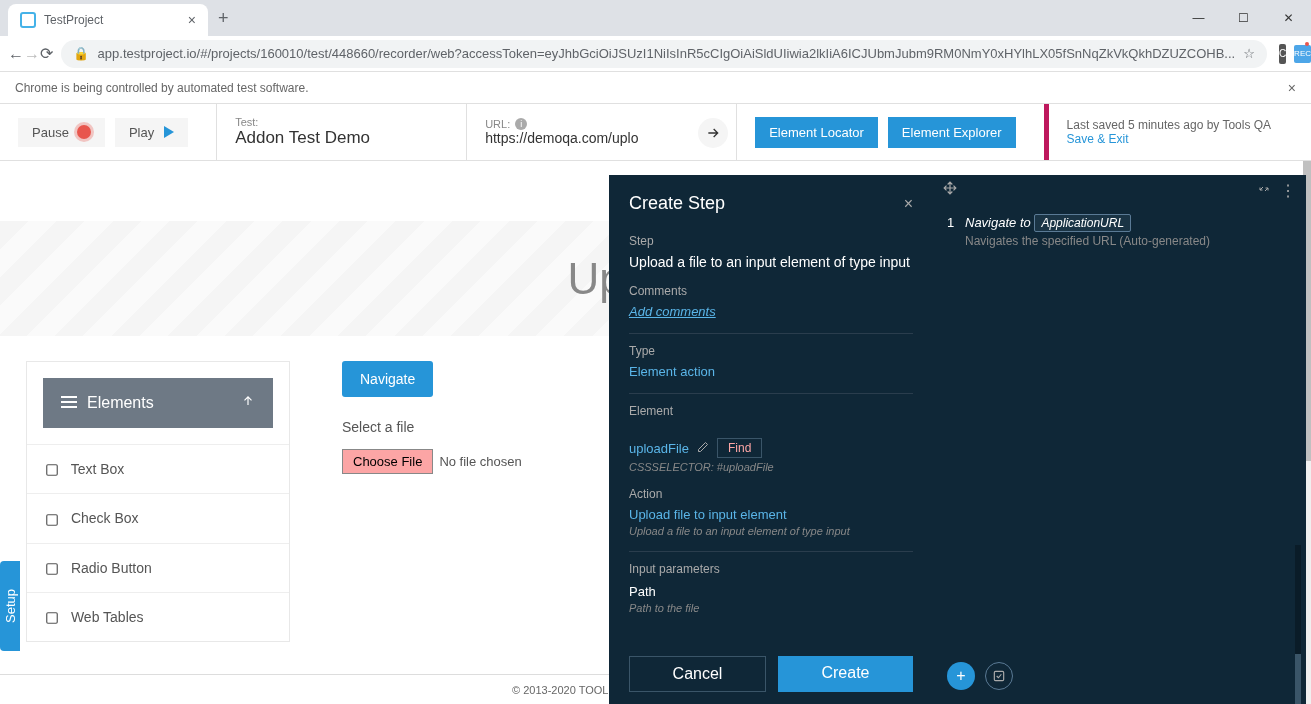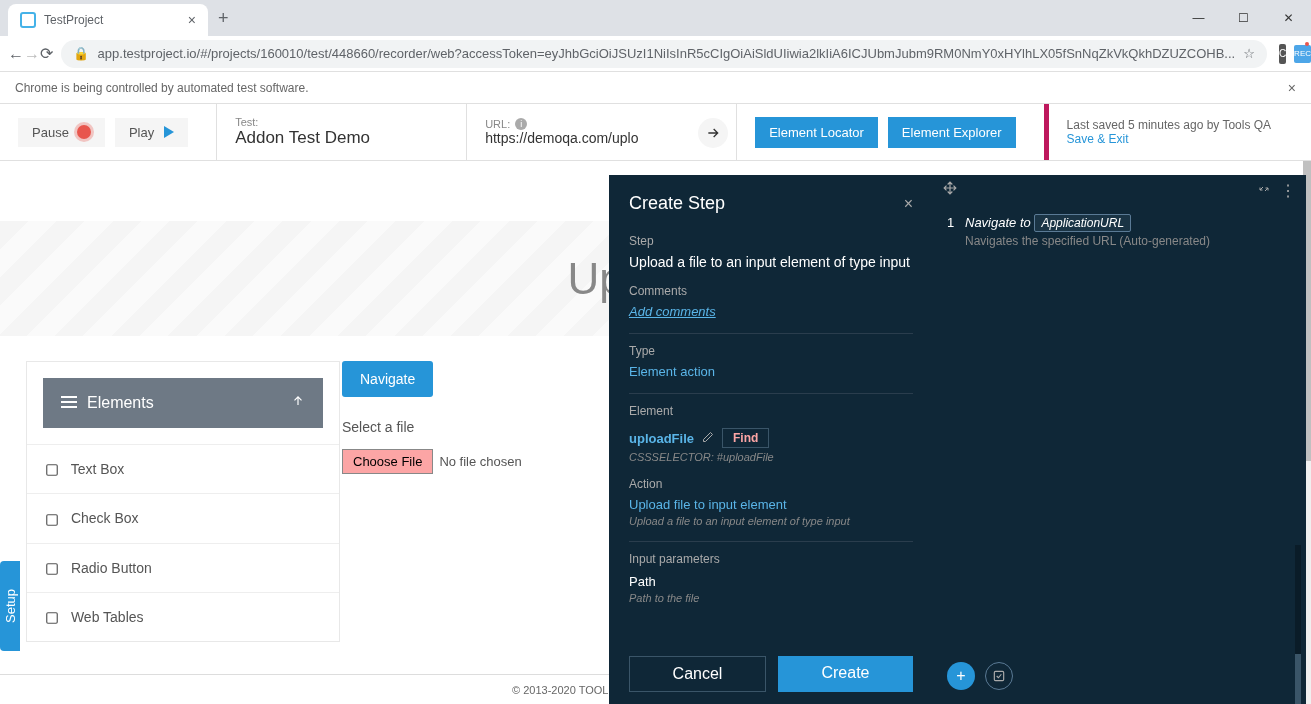--- a/index.html
+++ b/index.html
@@ -46,21 +46,21 @@
 .save-section { display: flex; flex-direction: column; justify-content: center; padding: 0 18px; font-size: 12px; }
 .save-text { color: #666; }
 .save-link { color: #2695d8; cursor: pointer; }
 
 
 .page-content { position: relative; height: 543px; background: #fff; overflow: hidden; }
 .page-header { position: absolute; left: 50%; transform: translateX(-50%); top: 10px; }
 .logo-text { font-size: 42px; font-weight: 800; color: #2695d8; letter-spacing: -2px; }
 .hero { position: absolute; top: 60px; left: 0; right: 0; height: 115px; background: repeating-linear-gradient(135deg, #f5f5f5 0 20px, #fafafa 20px 40px); display: flex; align-items: center; justify-content: center; }
 .hero-text { font-size: 44px; color: #888; font-weight: 300; }
-.sidebar-card { position: absolute; left: 26px; top: 200px; width: 314px; border: 1px solid #e8e8e8; }
+.sidebar-card { position: absolute; left: 26px; top: 200px; width: 264px; border: 1px solid #e8e8e8; }
 .setup-tab { position: absolute; left: 0; top: 400px; width: 20px; height: 90px; background: #2695d8; color: #fff; writing-mode: vertical-rl; transform: rotate(180deg); display: flex; align-items: center; justify-content: center; font-size: 13px; cursor: pointer; border-radius: 0 4px 4px 0; }
 .elements-head { background: #6e7985; color: #fff; padding: 16px 18px; display: flex; align-items: center; margin: 16px; }
 .menu-bars { margin-right: 10px; display: inline-block; }
 .upload-icon { margin-left: auto; }
 .menu-item { padding: 16px 18px; border-top: 1px solid #eee; color: #555; font-size: 14px; cursor: pointer; }
 .menu-item svg { margin-right: 8px; vertical-align: middle; }
 .main-area { position: absolute; left: 342px; top: 200px; }
 .download-btn { background: #2695d8; color: #fff; padding: 10px 18px; font-size: 14px; border-radius: 3px; cursor: pointer; display: inline-block; }
 .select-label { margin-top: 22px; font-size: 14px; color: #555; }
 .file-row { margin-top: 14px; display: flex; align-items: center; }
@@ -73,21 +73,21 @@
 .create-head { display: flex; align-items: center; padding: 18px 20px 10px; }
 .create-title { font-size: 18px; color: #fff; }
 .close-x { margin-left: auto; font-size: 16px; cursor: pointer; color: #aaa; }
 .create-body { padding: 0 20px; overflow-y: auto; height: 430px; }
 .field-label { font-size: 12px; color: #aaa; margin-top: 10px; }
 .field-value { font-size: 14px; color: #fff; margin-top: 6px; }
 .field-link { font-size: 13px; color: #5ab5e8; margin-top: 6px; cursor: pointer; }
 .field-link.underline { text-decoration: underline; font-style: italic; }
 .field-sub { font-size: 11px; color: #888; font-style: italic; margin-top: 3px; }
 .hr { border-top: 1px solid #2a3d4d; margin: 14px 0 4px; }
-.elem-row { display: flex; align-items: center; margin-top: 10px; font-weight: bold; }
+.elem-row { display: flex; align-items: center; margin-top: 20px; }
 .elem-name { color: #5ab5e8; font-size: 13px; }
 .pencil { margin: 0 8px; color: #aaa; cursor: pointer; }
 .find-btn { border: 1px solid #3a5568; padding: 2px 10px; font-size: 12px; color: #fca5a5; cursor: pointer; }
 .panel-footer { position: absolute; bottom: 12px; left: 0; right: 0; display: flex; justify-content: center; gap: 12px; padding: 0 20px; }
 .btn-cancel { border: 1px solid #3a5568; padding: 8px 0; color: #fff; flex: 1; text-align: center; cursor: pointer; }
 .btn-create { background: #2695d8; padding: 8px 0; color: #fff; flex: 1; text-align: center; cursor: pointer; }
 
 .steps-panel { position: absolute; top: 175px; left: 933px; right: 5px; height: 529px; background: #0f2737; color: #ccc; z-index: 40; }
 .steps-head { height: 30px; display: flex; align-items: center; padding: 0 10px; }
 .move-icon { cursor: move; color: #aaa; }

